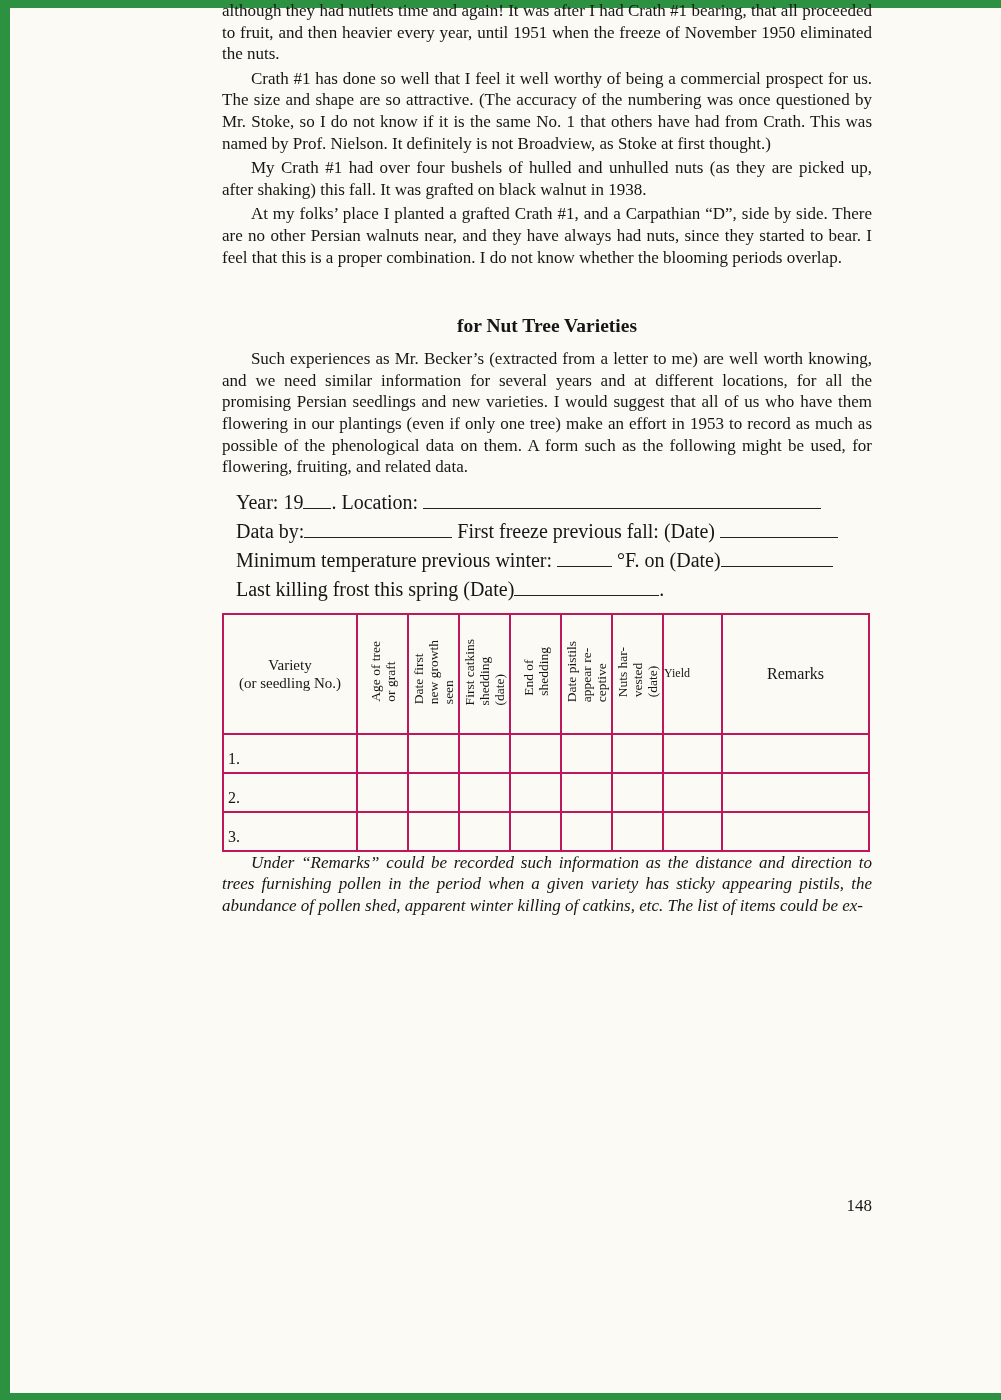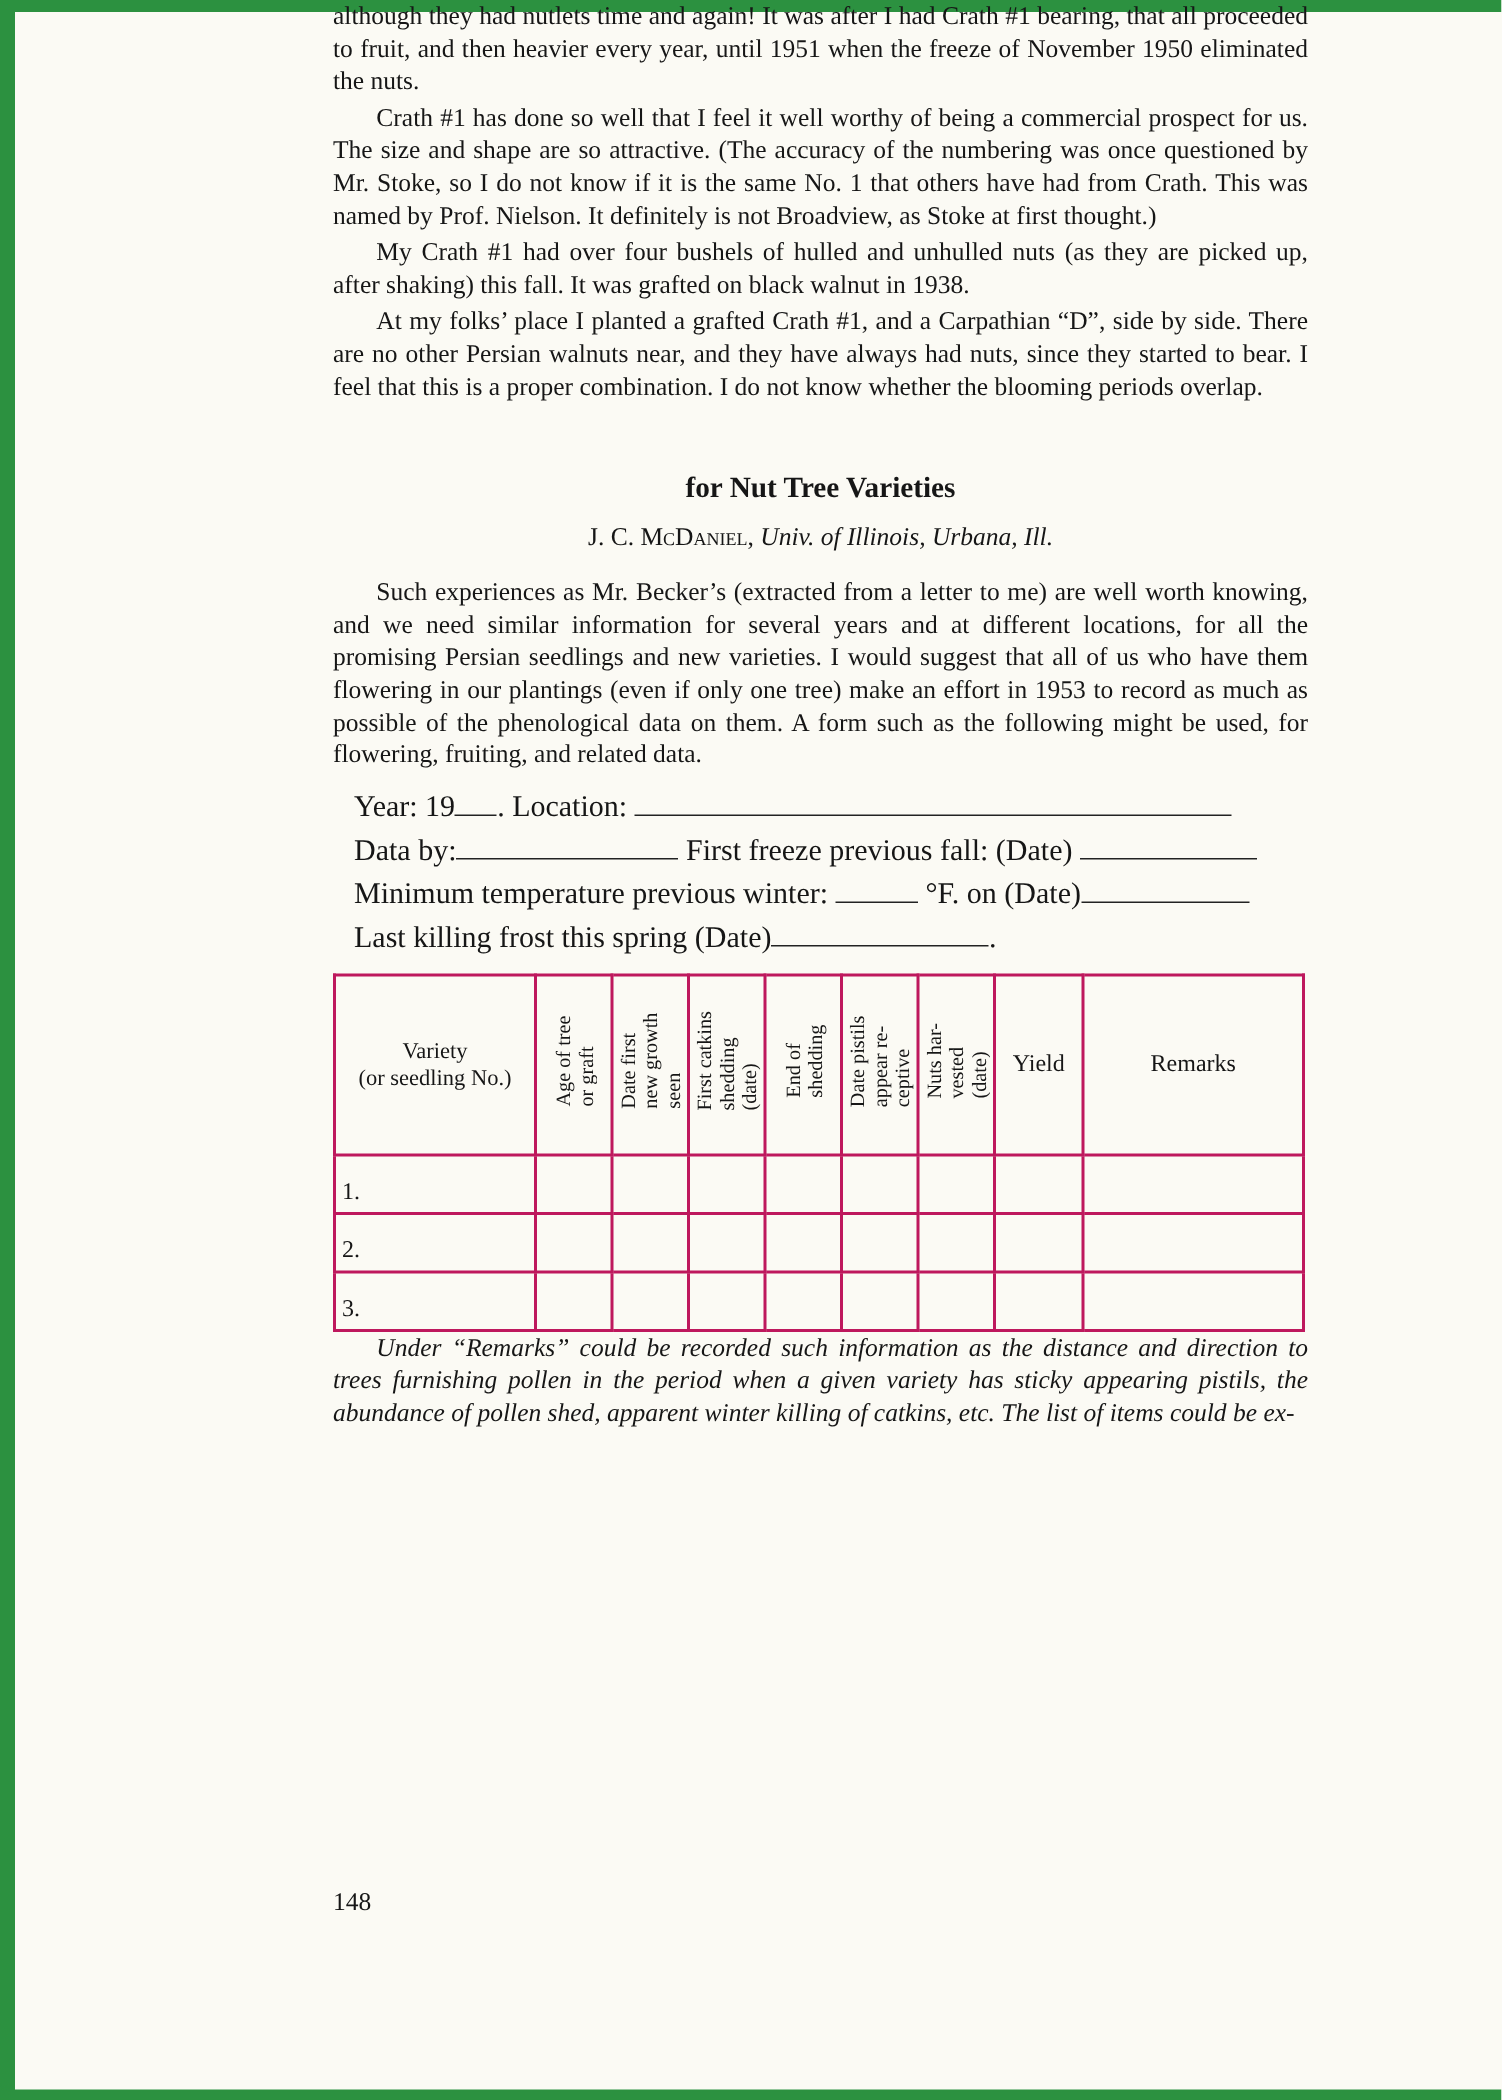--- a/index.html
+++ b/index.html
@@ -39,31 +39,31 @@
   .w55{width:55px;}
   .w145{width:145px;}
   .wgrow{width:398px;}
   table.blooming{
     border-collapse:collapse;table-layout:fixed;width:648px;margin-top:14px;
   }
   table.blooming td{border:2px solid #be185d;padding:0;}
   td.hvar{width:132px;height:118px;text-align:center;vertical-align:middle;
     font-size:15px;line-height:18px;white-space:pre-line;}
   td.hrot{width:49px;height:118px;text-align:center;vertical-align:middle;}
-  td.hyield{width:57px;text-align:center;vertical-align:middle;font-size:16px;}
+  td.hyield{width:57px;text-align:left;vertical-align:middle;font-size:12px;}
   td.hrem{text-align:center;vertical-align:middle;font-size:16px;}
   .vert{
     writing-mode:vertical-rl;transform:rotate(180deg);
     white-space:pre-line;font-size:13.5px;line-height:15px;
     display:inline-block;max-height:112px;margin:0 auto;text-align:left;
   }
   tr.datarow td{height:33px;}
   td.rownum{font-size:16px;vertical-align:bottom;padding:0 0 4px 4px !important;}
   .pagenum{
-    position:absolute;top:1258px;left:222px;width:650px;text-align:left;
+    position:absolute;top:1196px;left:222px;width:650px;text-align:right;
     font-size:17px;
   }
   .after-table{margin-top:22px;font-style:italic;}
 </style>
 </head>
 <body>
 
 <div class="strip-top"></div>
 <div class="strip-left"></div>
 <div class="strip-bottom"></div>
@@ -73,21 +73,20 @@
   <p class="body noindent">although they had nutlets time and again! It was after I had Crath #1 bearing, that all proceeded to fruit, and then heavier every year, until 1951 when the freeze of November 1950 eliminated the nuts.</p>
   <p class="body">Crath #1 has done so well that I feel it well worthy of being a commercial prospect for us. The size and shape are so attractive. (The accuracy of the numbering was once questioned by Mr. Stoke, so I do not know if it is the same No. 1 that others have had from Crath. This was named by Prof. Nielson. It definitely is not Broadview, as Stoke at first thought.)</p>
   <p class="body">My Crath #1 had over four bushels of hulled and unhulled nuts (as they are picked up, after shaking) this fall. It was grafted on black walnut in 1938.</p>
   <p class="body">At my folks’ place I planted a grafted Crath #1, and a Carpathian “D”, side by side. There are no other Persian walnuts near, and they have always had nuts, since they started to bear. I feel that this is a proper combination. I do not know whether the blooming periods overlap.</p>
 
   <h2 class="heading">
     <br>
     <span>for Nut Tree Varieties</span>
   </h2>
 
-  <p class="byline"><span class="sc">J. C. McDaniel,</span><span class="it"> Univ. of Illinois, Urbana, Ill.</span></p>
 
   <p class="body">Such experiences as Mr. Becker’s (extracted from a letter to me) are well worth knowing, and we need similar information for several years and at different locations, for all the promising Persian seedlings and new varieties. I would suggest that all of us who have them flowering in our plantings (even if only one tree) make an effort in 1953 to record as much as possible of the phenological data on them. A form such as the following might be used, for flowering, fruiting, and related data.</p>
 
   <div class="formbox">
     <div class="formline">
       <span>Year: 19</span><span class="blank w28"></span><span>. Location:</span> <span class="blank wgrow"></span>
     </div>
     <div class="formline">
       <span>Data by:</span><span class="blank w150"></span> <span>First freeze previous fall: (Date)</span> <span class="blank w118"></span>
     </div>

